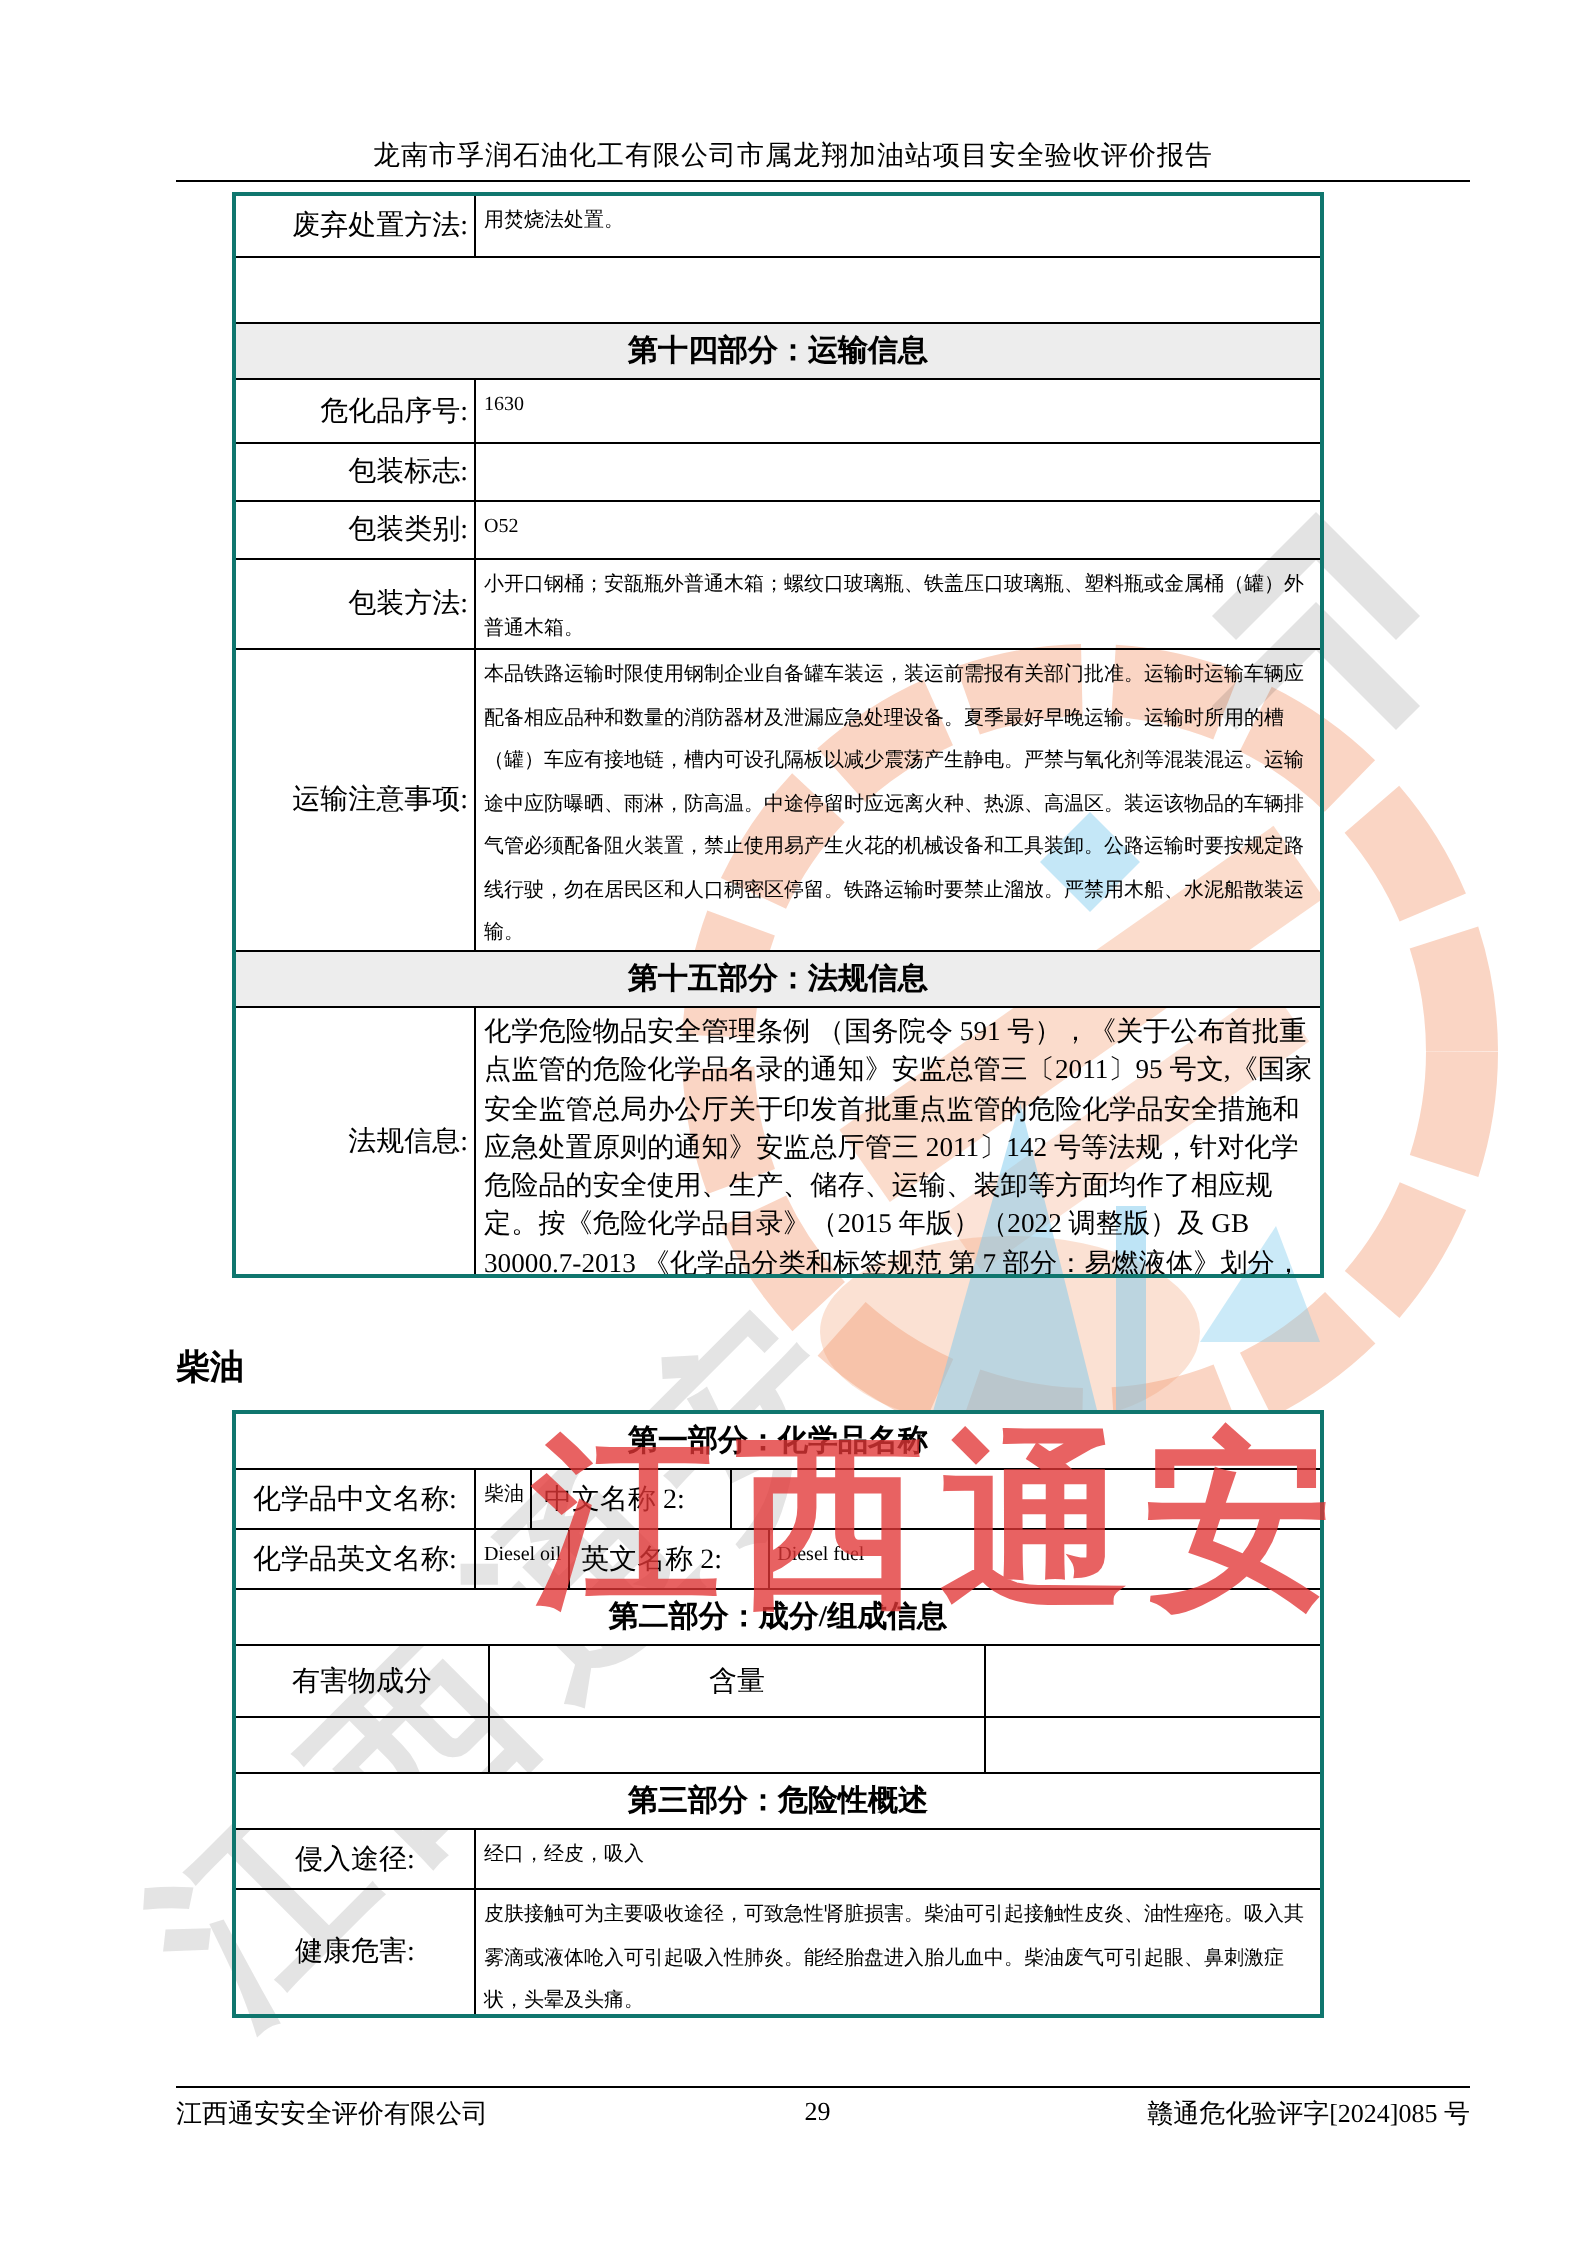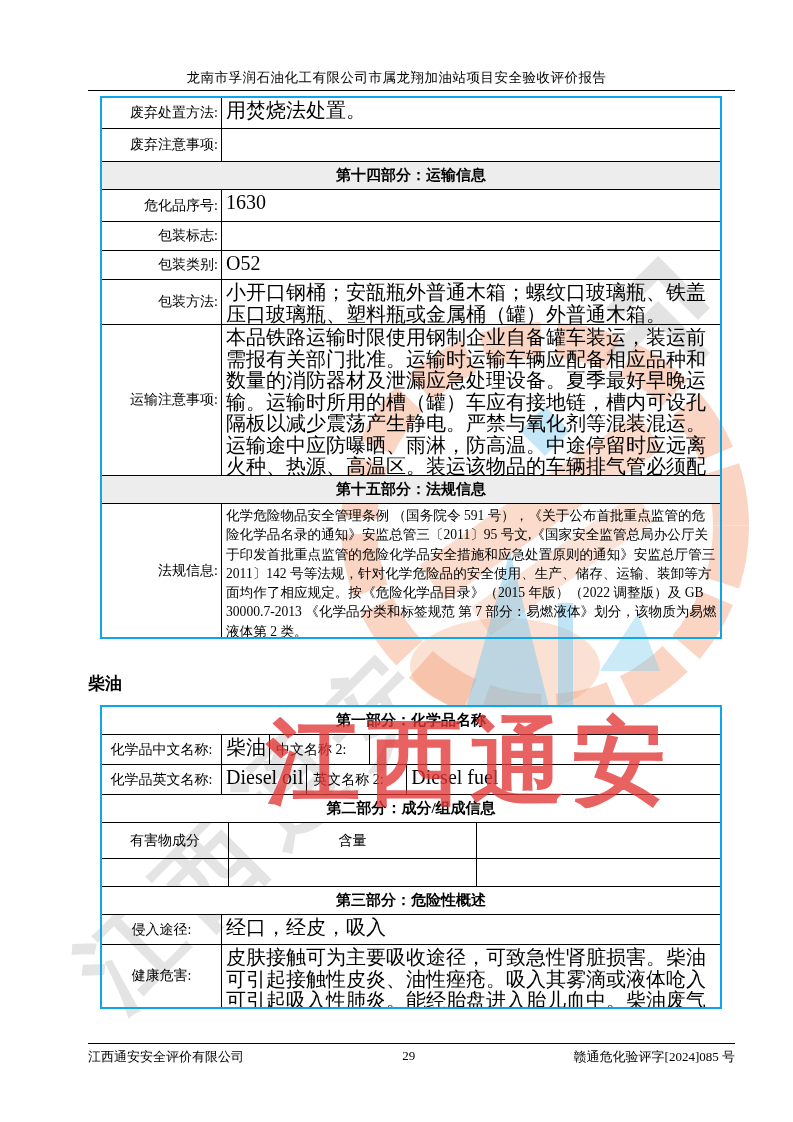--- a/index.html
+++ b/index.html
@@ -21,35 +21,35 @@
     border-top:1.6px solid #000;z-index:1;}
   .footer-rule{position:absolute;top:1043px;left:88px;width:647px;height:0;
     border-top:1.2px solid #000;z-index:1;}
   .doc-footer{
     position:absolute;top:1048px;left:88px;width:647px;display:flex;
     justify-content:space-between;align-items:flex-start;font-size:13px;z-index:1;gap:27px;
   }
 
   
   .tbl{
-    position:absolute;left:100px;width:622px;border:2px solid #0ea5e9;
+    position:absolute;left:116px;width:546px;border:2px solid #0f766e;
     box-sizing:border-box;background:transparent;z-index:1;
   }
   .tbl1{top:96px;}
   .tbl2{top:705px;}
   .row{display:flex;box-sizing:border-box;border-bottom:1px solid #000;}
   .row:last-child{border-bottom:none;}
   .cell{box-sizing:border-box;overflow:hidden;}
   .lbl{
     display:flex;align-items:center;border-right:1px solid #000;
     font-size:14px;flex:0 0 120px;
   }
   .tbl1 .lbl{justify-content:flex-end;padding-right:3px;}
   .tbl2 .lbl{justify-content:center;text-align:center;}
-  .val{flex:1;font-size:20px;line-height:21.5px;padding:2px 3px 0 4px;}
+  .val{flex:1;font-size:10px;line-height:21.5px;padding:2px 3px 0 4px;}
   .sec{
     justify-content:center;align-items:center;display:flex;
     font-weight:bold;font-size:15px;
   }
   .tbl1 .sec{background:#ededed;}
   .tbl2 .sec{background:#ffffff;}
   .legal{line-height:19.3px;font-size:13.6px;}
   
   .c-v1{flex:0 0 257px;border-right:1px solid #000;}
   .c-l2{flex:0 0 100px;border-right:1px solid #000;display:flex;align-items:center;
@@ -103,21 +103,20 @@
 
 <div class="doc-header">龙南市孚润石油化工有限公司市属龙翔加油站项目安全验收评价报告</div>
 <div class="header-rule"></div>
 
 <div class="tbl tbl1">
   <div class="row" style="height:31px">
     <div class="cell lbl">废弃处置方法:</div>
     <div class="cell val">用焚烧法处置。</div>
   </div>
   <div class="row" style="height:33px">
-    <div class="cell lbl">废弃注意事项:</div>
     <div class="cell val"></div>
   </div>
   <div class="row sec" style="height:28px">第十四部分：运输信息</div>
   <div class="row" style="height:32px">
     <div class="cell lbl">危化品序号:</div>
     <div class="cell val">1630</div>
   </div>
   <div class="row" style="height:29px">
     <div class="cell lbl">包装标志:</div>
     <div class="cell val"></div>

